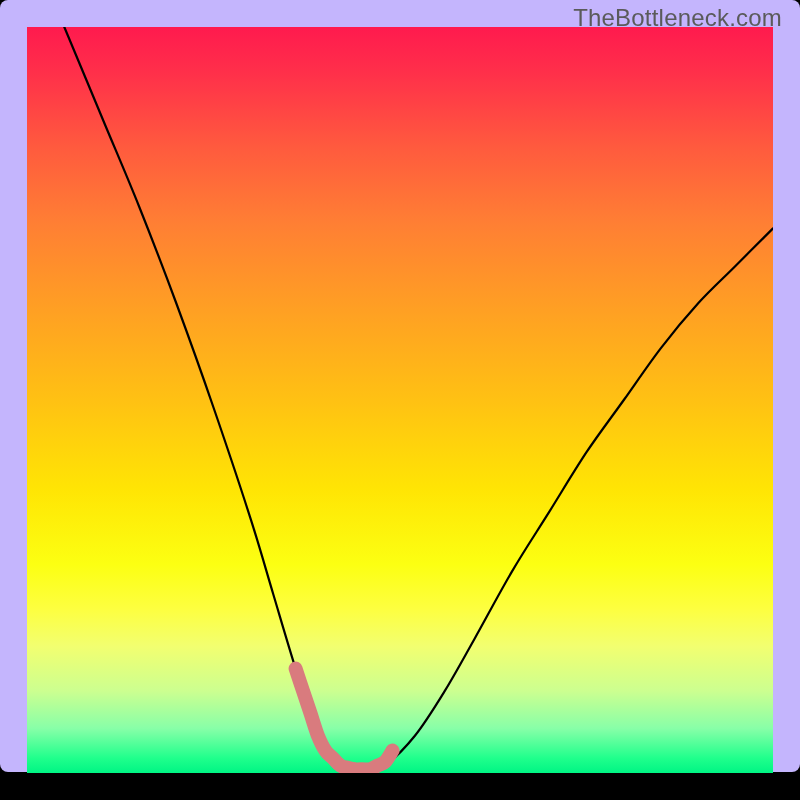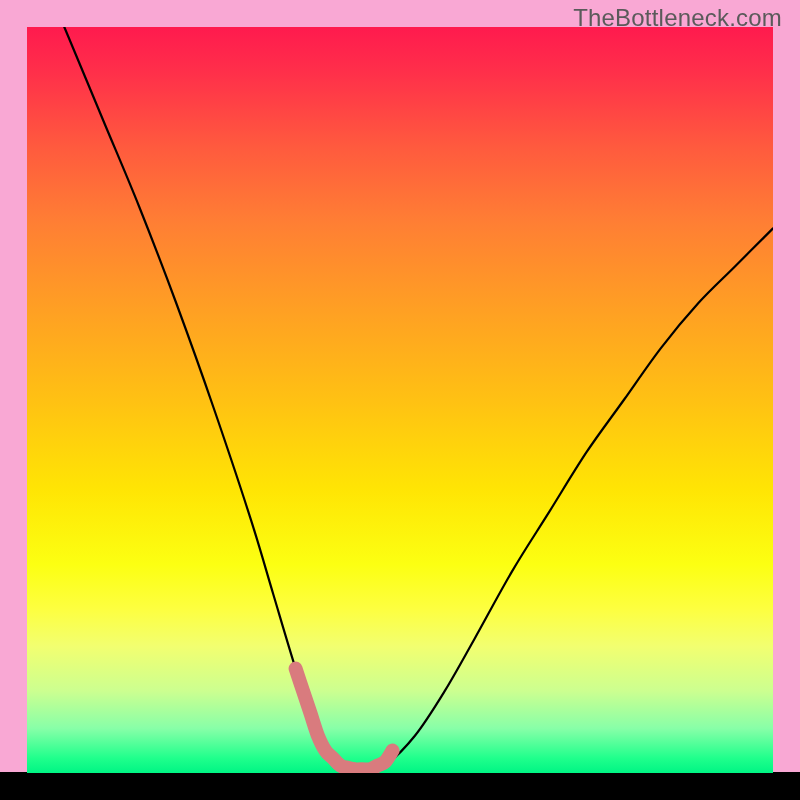--- a/index.html
+++ b/index.html
@@ -8,21 +8,22 @@
     background: #000;
     width: 800px;
     height: 800px;
     overflow: hidden;
     font-family: Arial, Helvetica, sans-serif;
   }
   .frame {
     position: relative;
     width: 800px;
     height: 772px;
-    background: #f9a8d4;
+    background: #c4b5fd;
+    border-radius: 8px;
   }
   .watermark {
     position: absolute;
     top: 4px;
     right: 18px;
     color: #5a5a5a;
     font-size: 24px;
     font-weight: 500;
     letter-spacing: 0.2px;
     z-index: 5;

